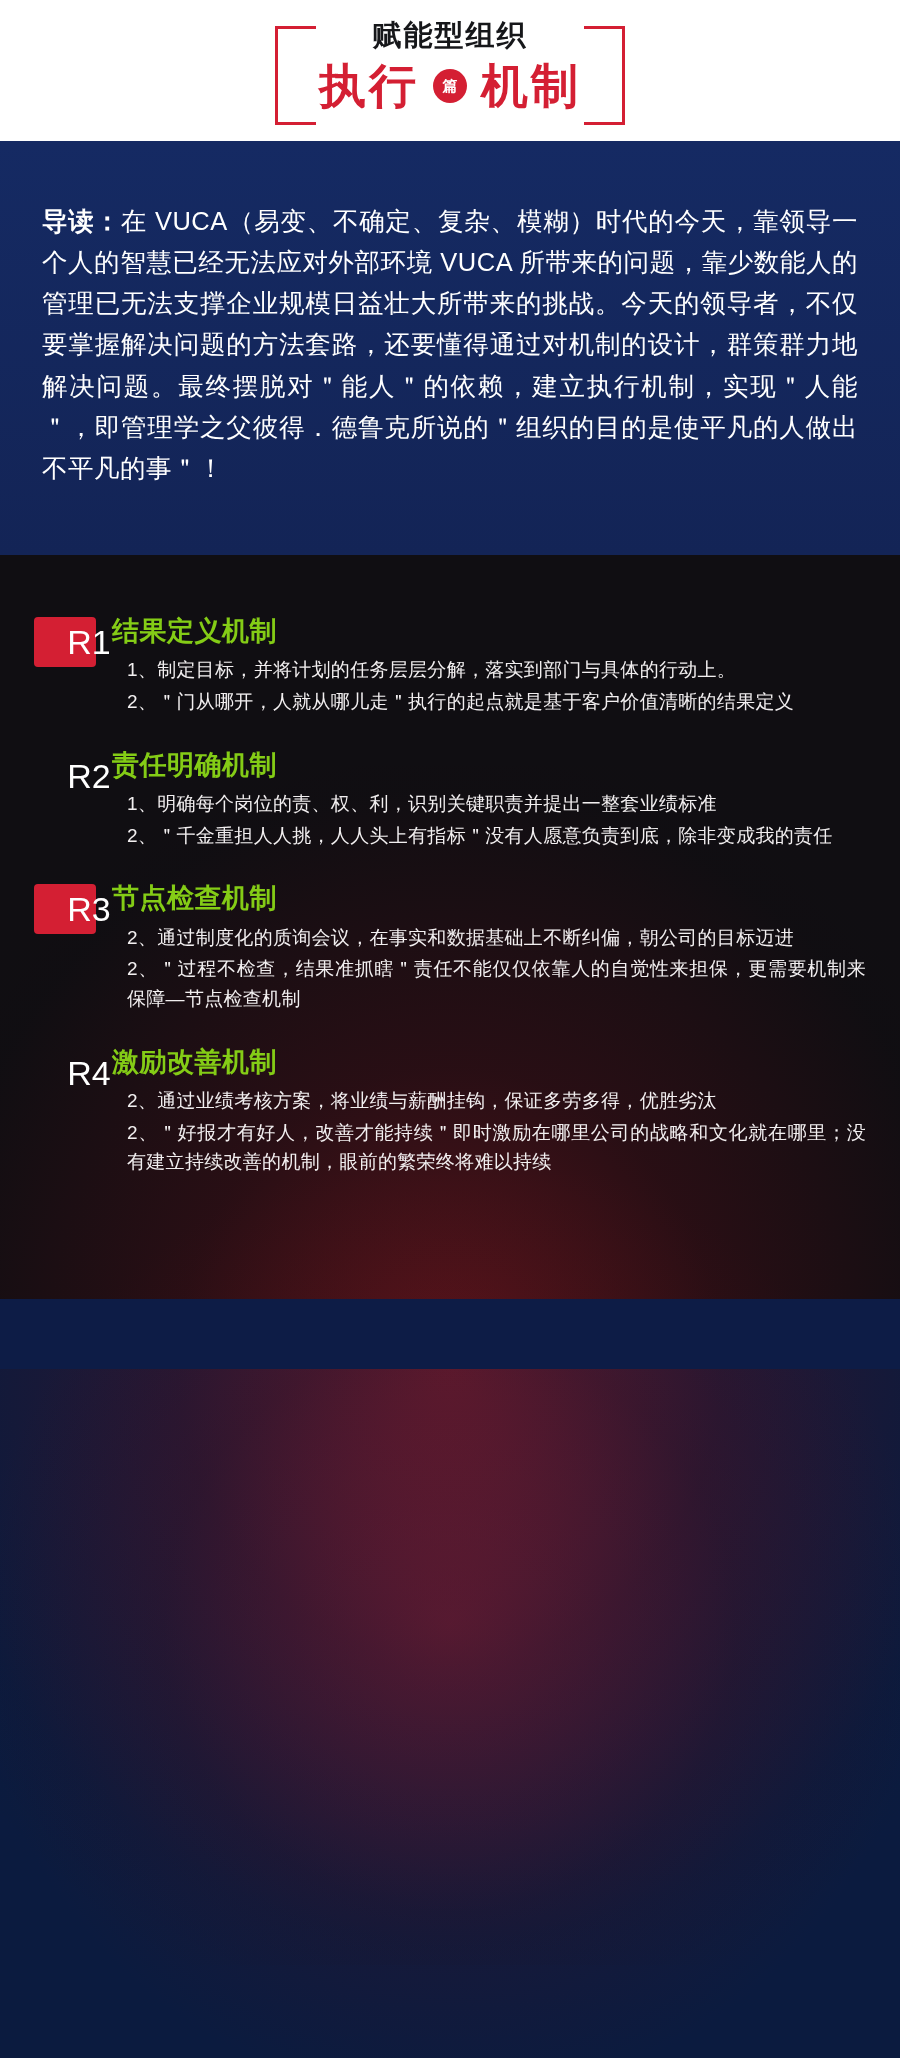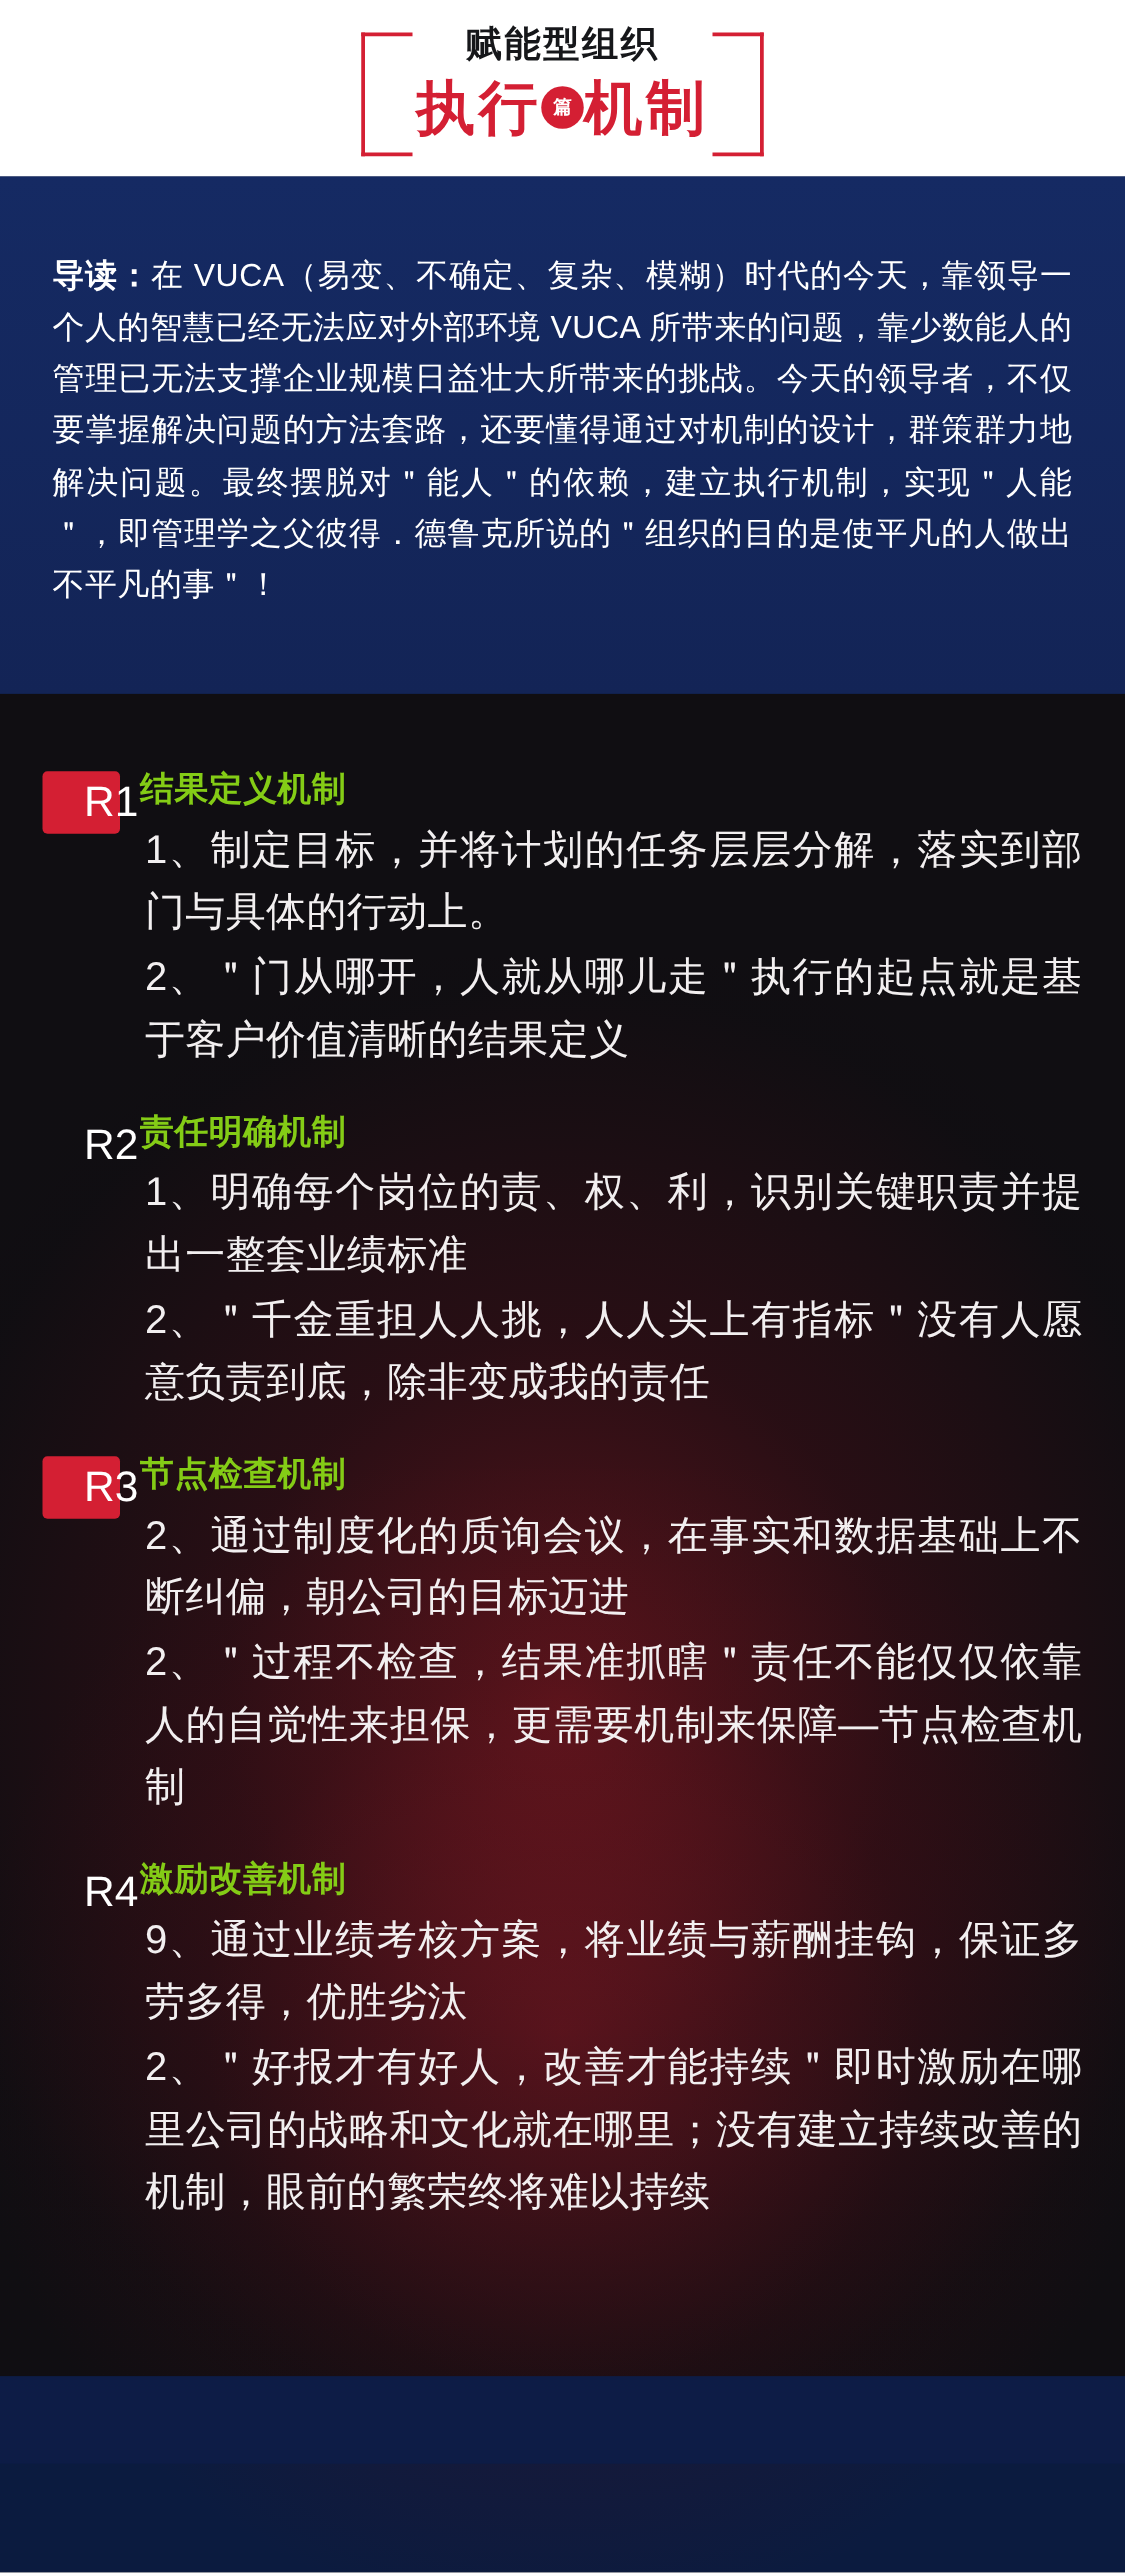--- a/index.html
+++ b/index.html
@@ -74,21 +74,21 @@
   }
   .eyebrow-row::before,
   .eyebrow-row::after {
     content: "";
     flex: 1;
     height: 0;
   }
   .main-title {
     display: flex;
     align-items: center;
-    gap: 0;
+    gap: 14px;
     margin-top: 6px;
   }
   .main-title .word {
     font-size: 47px;
     font-weight: 700;
     color: #d41f33;
     letter-spacing: 3px;
     line-height: 1;
   }
   .dot-badge {
@@ -194,24 +194,24 @@
   .section-title {
     color: #84cc16;
     font-size: 27px;
     font-weight: 700;
     letter-spacing: 0.5px;
     margin: 0 0 8px 0;
     line-height: 1.2;
   }
   .section-line {
     color: #f2eff0;
-    font-size: 32px;
+    font-size: 19px;
     line-height: 1.56;
     letter-spacing: 0.3px;
-    margin: 0 0 2px 4px;
+    margin: 0 0 2px 15px;
     text-align: justify;
   }
 
   
   .footer-strip {
     background: #0d1c46;
     height: 70px;
     position: relative;
     z-index: 3;
   }
@@ -268,21 +268,21 @@
           <h3 class="section-title">节点检查机制</h3>
           <p class="section-line">2、通过制度化的质询会议，在事实和数据基础上不断纠偏，朝公司的目标迈进</p>
           <p class="section-line">2、＂过程不检查，结果准抓瞎＂责任不能仅仅依靠人的自觉性来担保，更需要机制来保障—节点检查机制</p>
         </div>
       </div>
 
       <div class="section">
         <div class="badge plain">R4</div>
         <div class="section-body">
           <h3 class="section-title">激励改善机制</h3>
-          <p class="section-line">9、通过业绩考核方案，将业绩与薪酬挂钩，保证多劳多得，优胜劣汰</p>
+          <p class="section-line">2、通过业绩考核方案，将业绩与薪酬挂钩，保证多劳多得，优胜劣汰</p>
           <p class="section-line">2、＂好报才有好人，改善才能持续＂即时激励在哪里公司的战略和文化就在哪里；没有建立持续改善的机制，眼前的繁荣终将难以持续</p>
         </div>
       </div>
 
     </div>
   </div>
 
   <div class="footer-strip"></div>
 </div>
 

